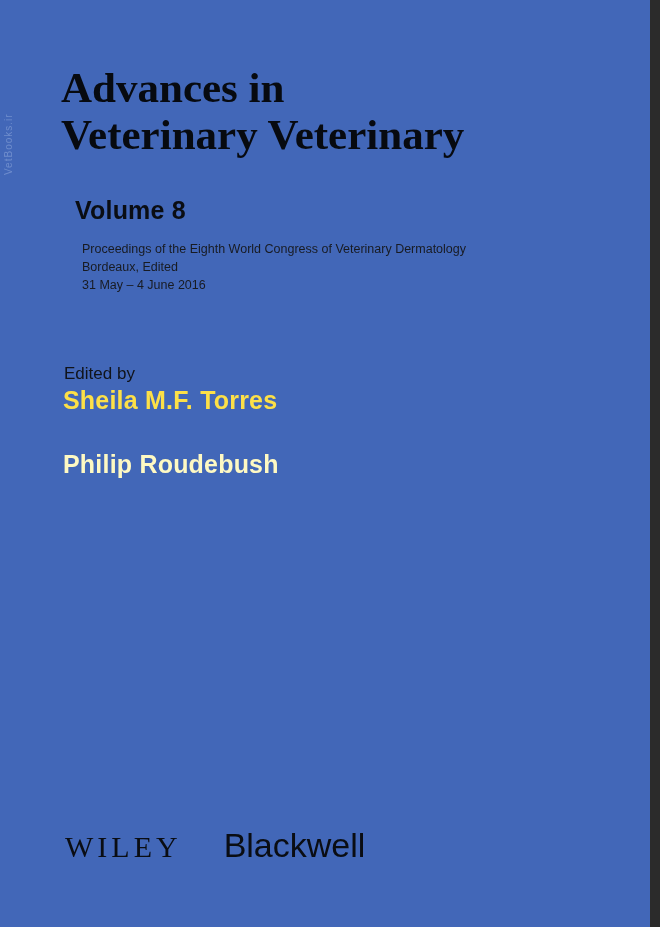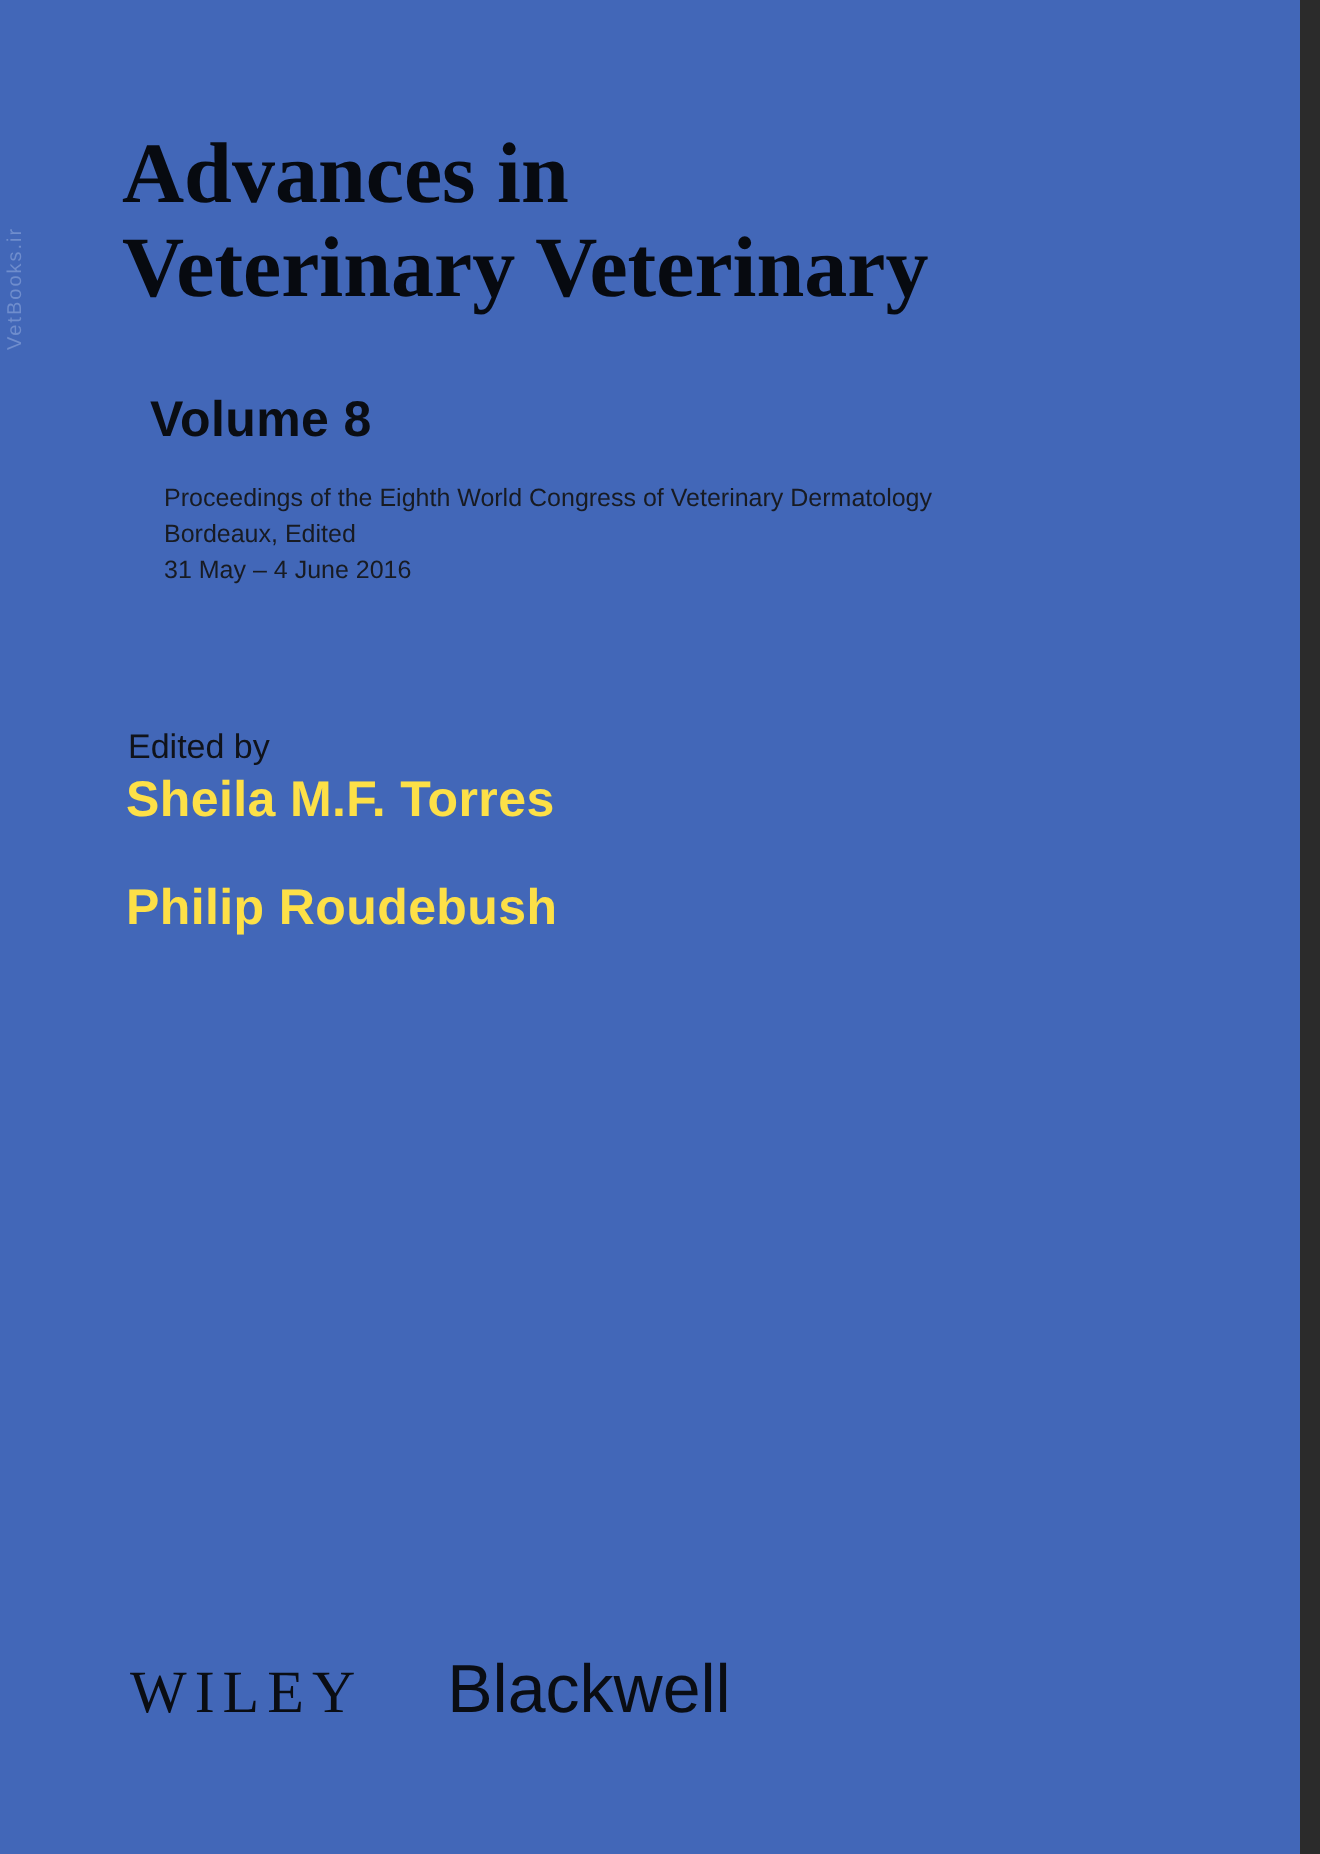--- a/index.html
+++ b/index.html
@@ -75,24 +75,24 @@
     left: 63px;
     top: 386px;
     font-size: 25px;
     font-weight: bold;
     color: #fde047;
     letter-spacing: 0.2px;
   }
   .editor-2 {
     position: absolute;
     left: 63px;
-    top: 440px;
+    top: 450px;
     font-size: 25px;
     font-weight: bold;
-    color: #fde047;
+    color: #fef9c3;
     letter-spacing: 0.2px;
   }
   .publisher {
     position: absolute;
     left: 65px;
     top: 826px;
     display: flex;
     align-items: baseline;
     color: #0a0d13;
     gap: 36px;

